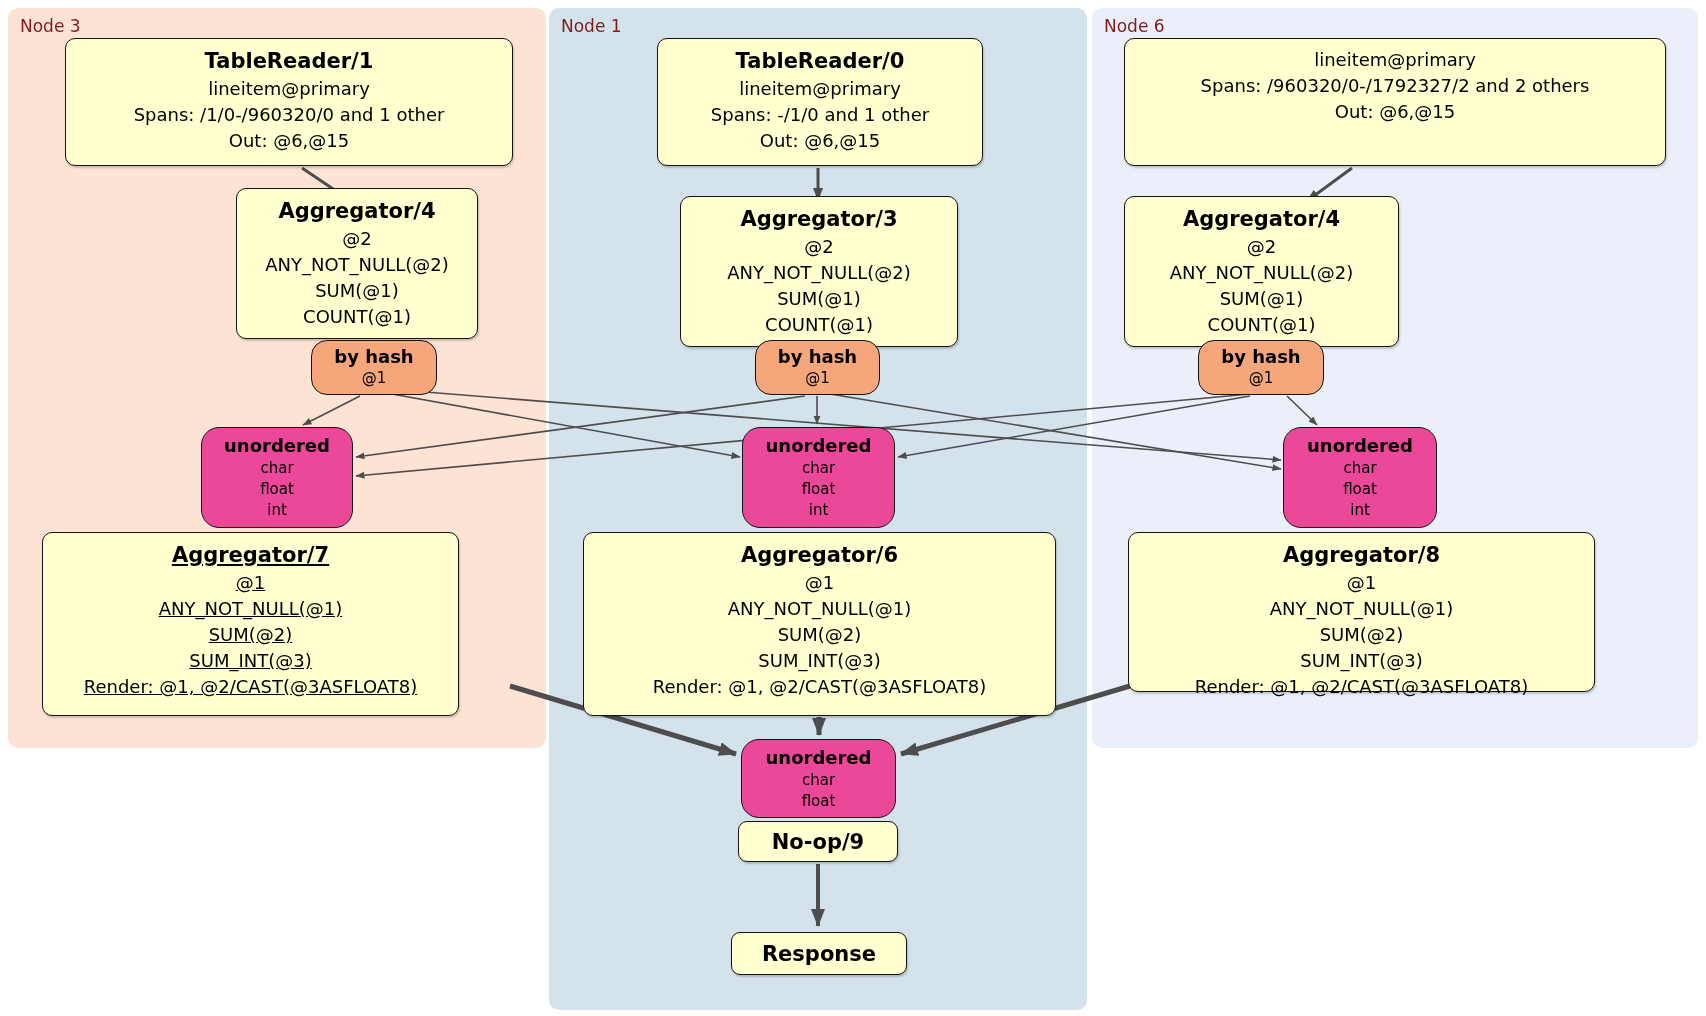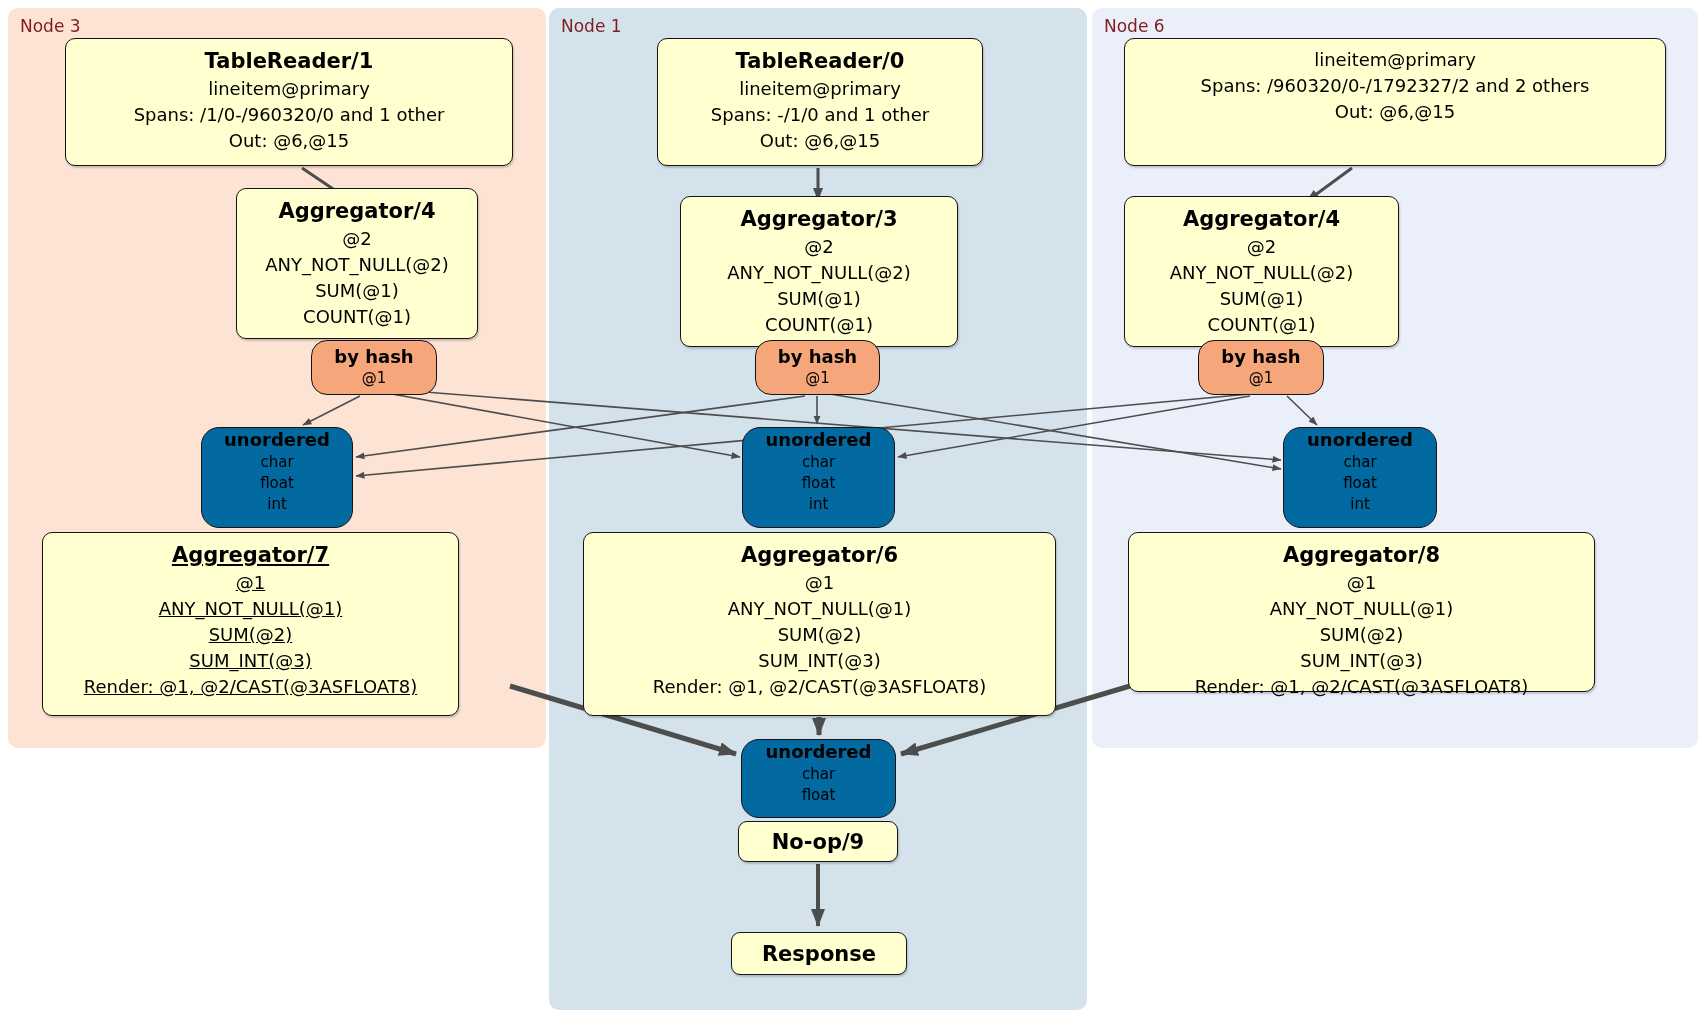--- a/index.html
+++ b/index.html
@@ -21,22 +21,22 @@
   .yline{font-size:18px;line-height:26px;white-space:nowrap;}
 
   .mini{display:flex;align-items:center;justify-content:center;padding-top:0;border-radius:9px;text-align:right;}
   .mini .ytitle{line-height:normal;}
 
   .router{position:absolute;background:#f5a67a;border:1.5px solid #141414;border-radius:16px;
           text-align:center;padding-top:4px;box-sizing:border-box;z-index:3;}
   .rtitle{font-weight:bold;font-size:18px;line-height:24px;}
   .rdetail{font-size:15px;line-height:19px;}
 
-  .sync{position:absolute;background:#0369a1;border:1.5px solid #141414;border-radius:18px;
-        text-align:center;box-sizing:border-box;z-index:3;}
+  .sync{position:absolute;background:#ec4899;border:1.5px solid #141414;border-radius:18px;
+        text-align:center;padding-top:6px;box-sizing:border-box;z-index:3;}
   .stitle{font-weight:bold;font-size:18px;line-height:24px;}
   .sline{font-size:15px;line-height:21px;}
 </style>
 </head>
 <body>
 
 <div class="canvas">
 
   <div class="region region-node3">
     <span class="rlabel">Node 3</span>

